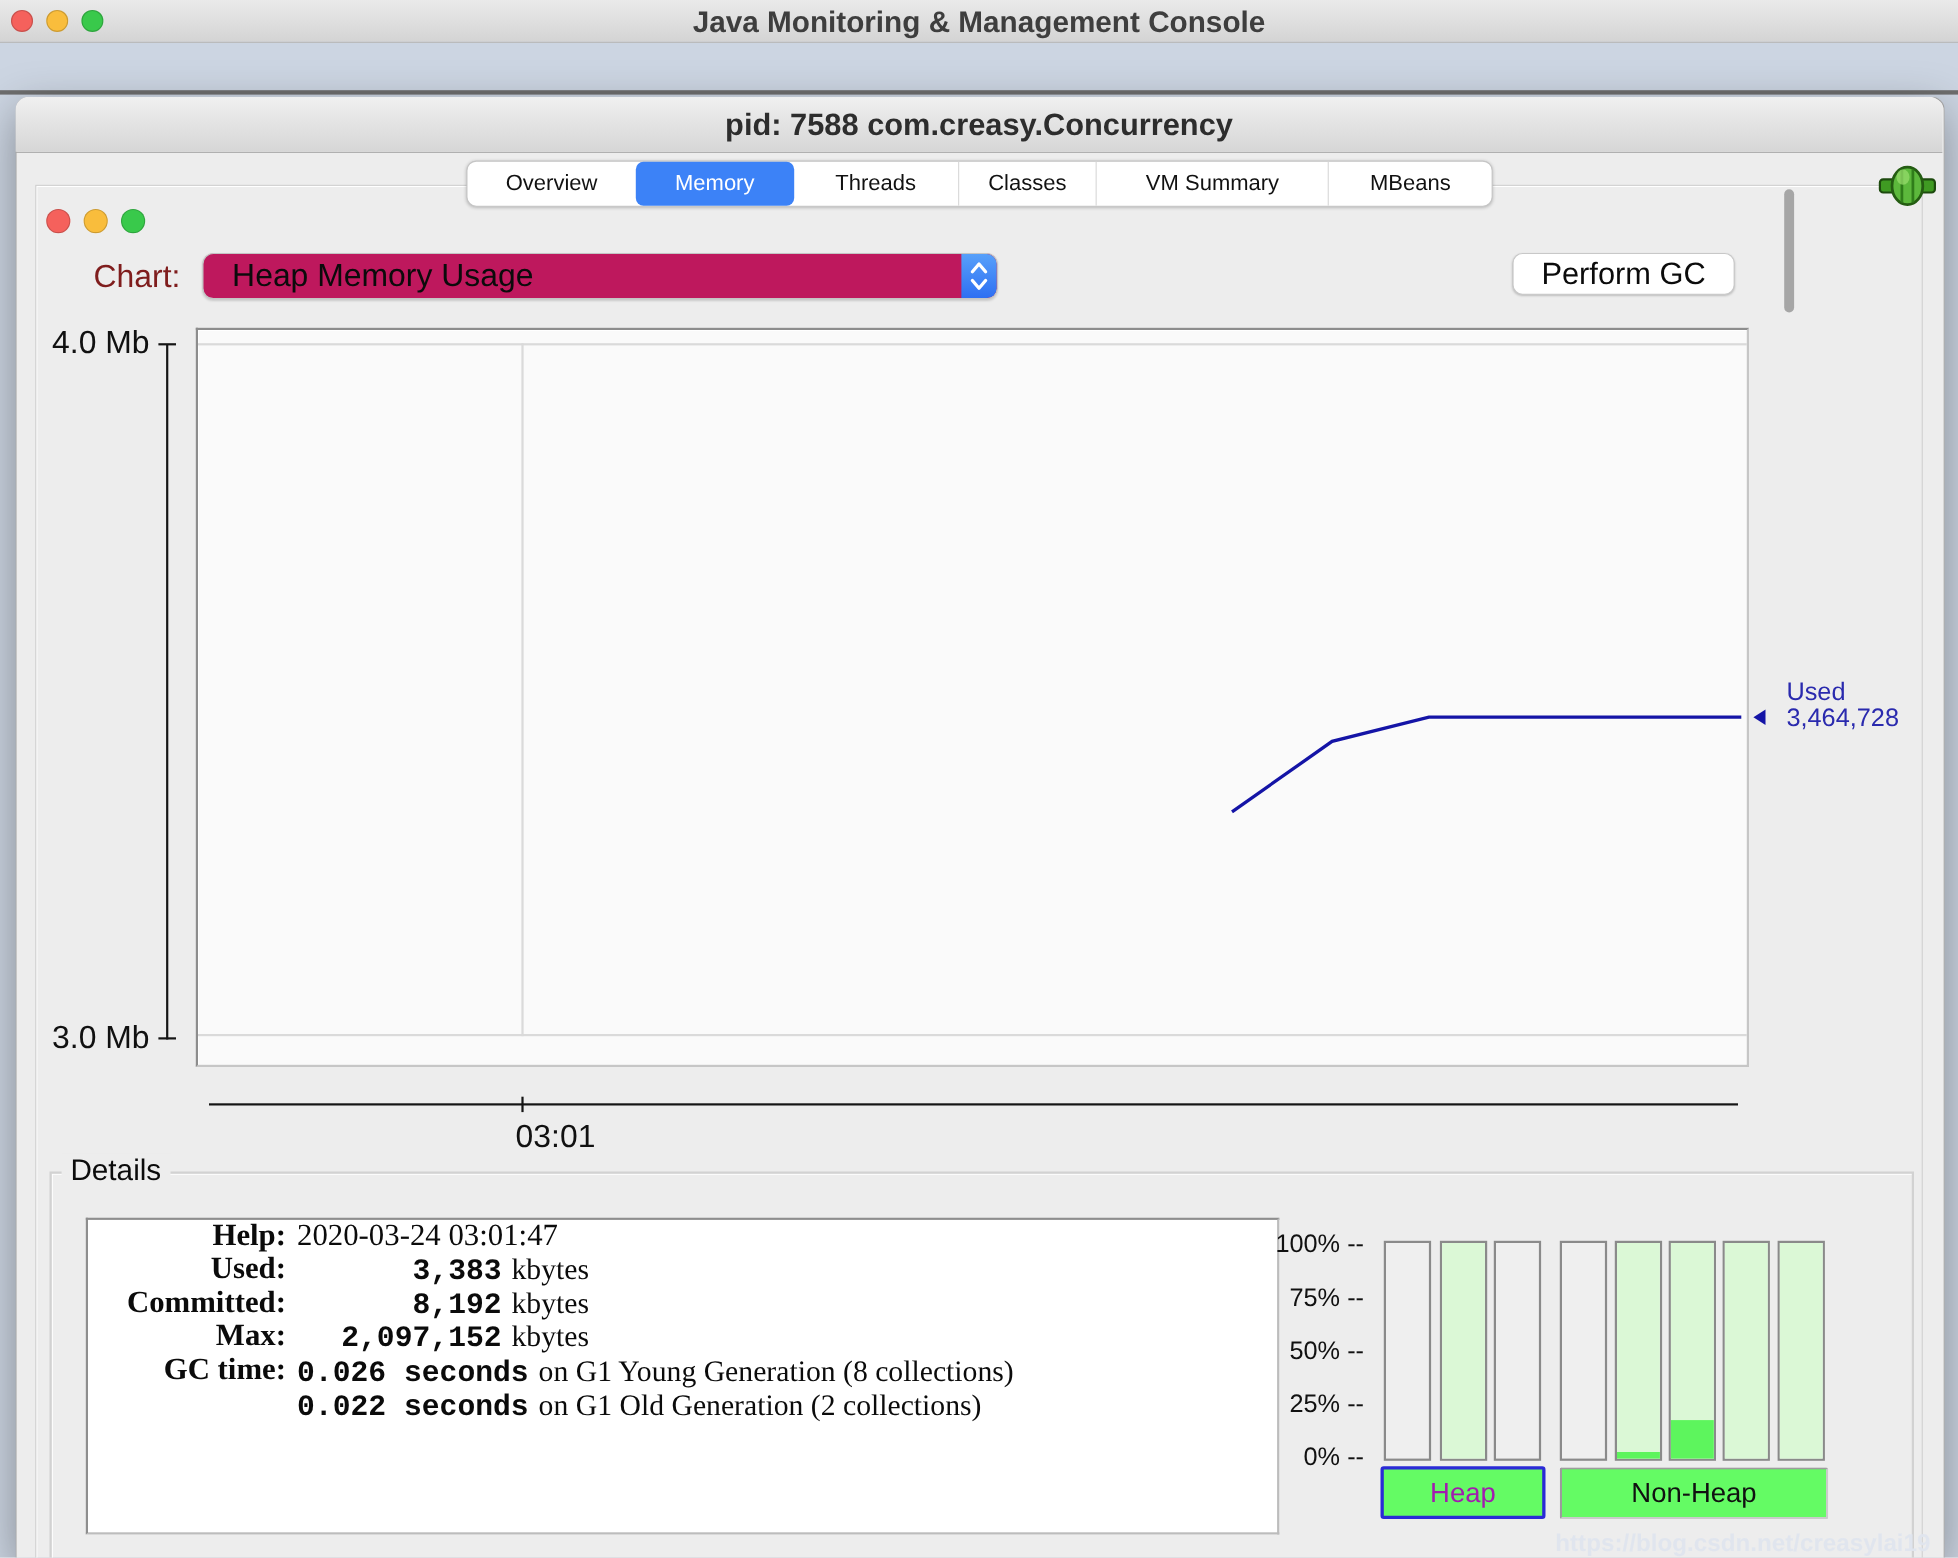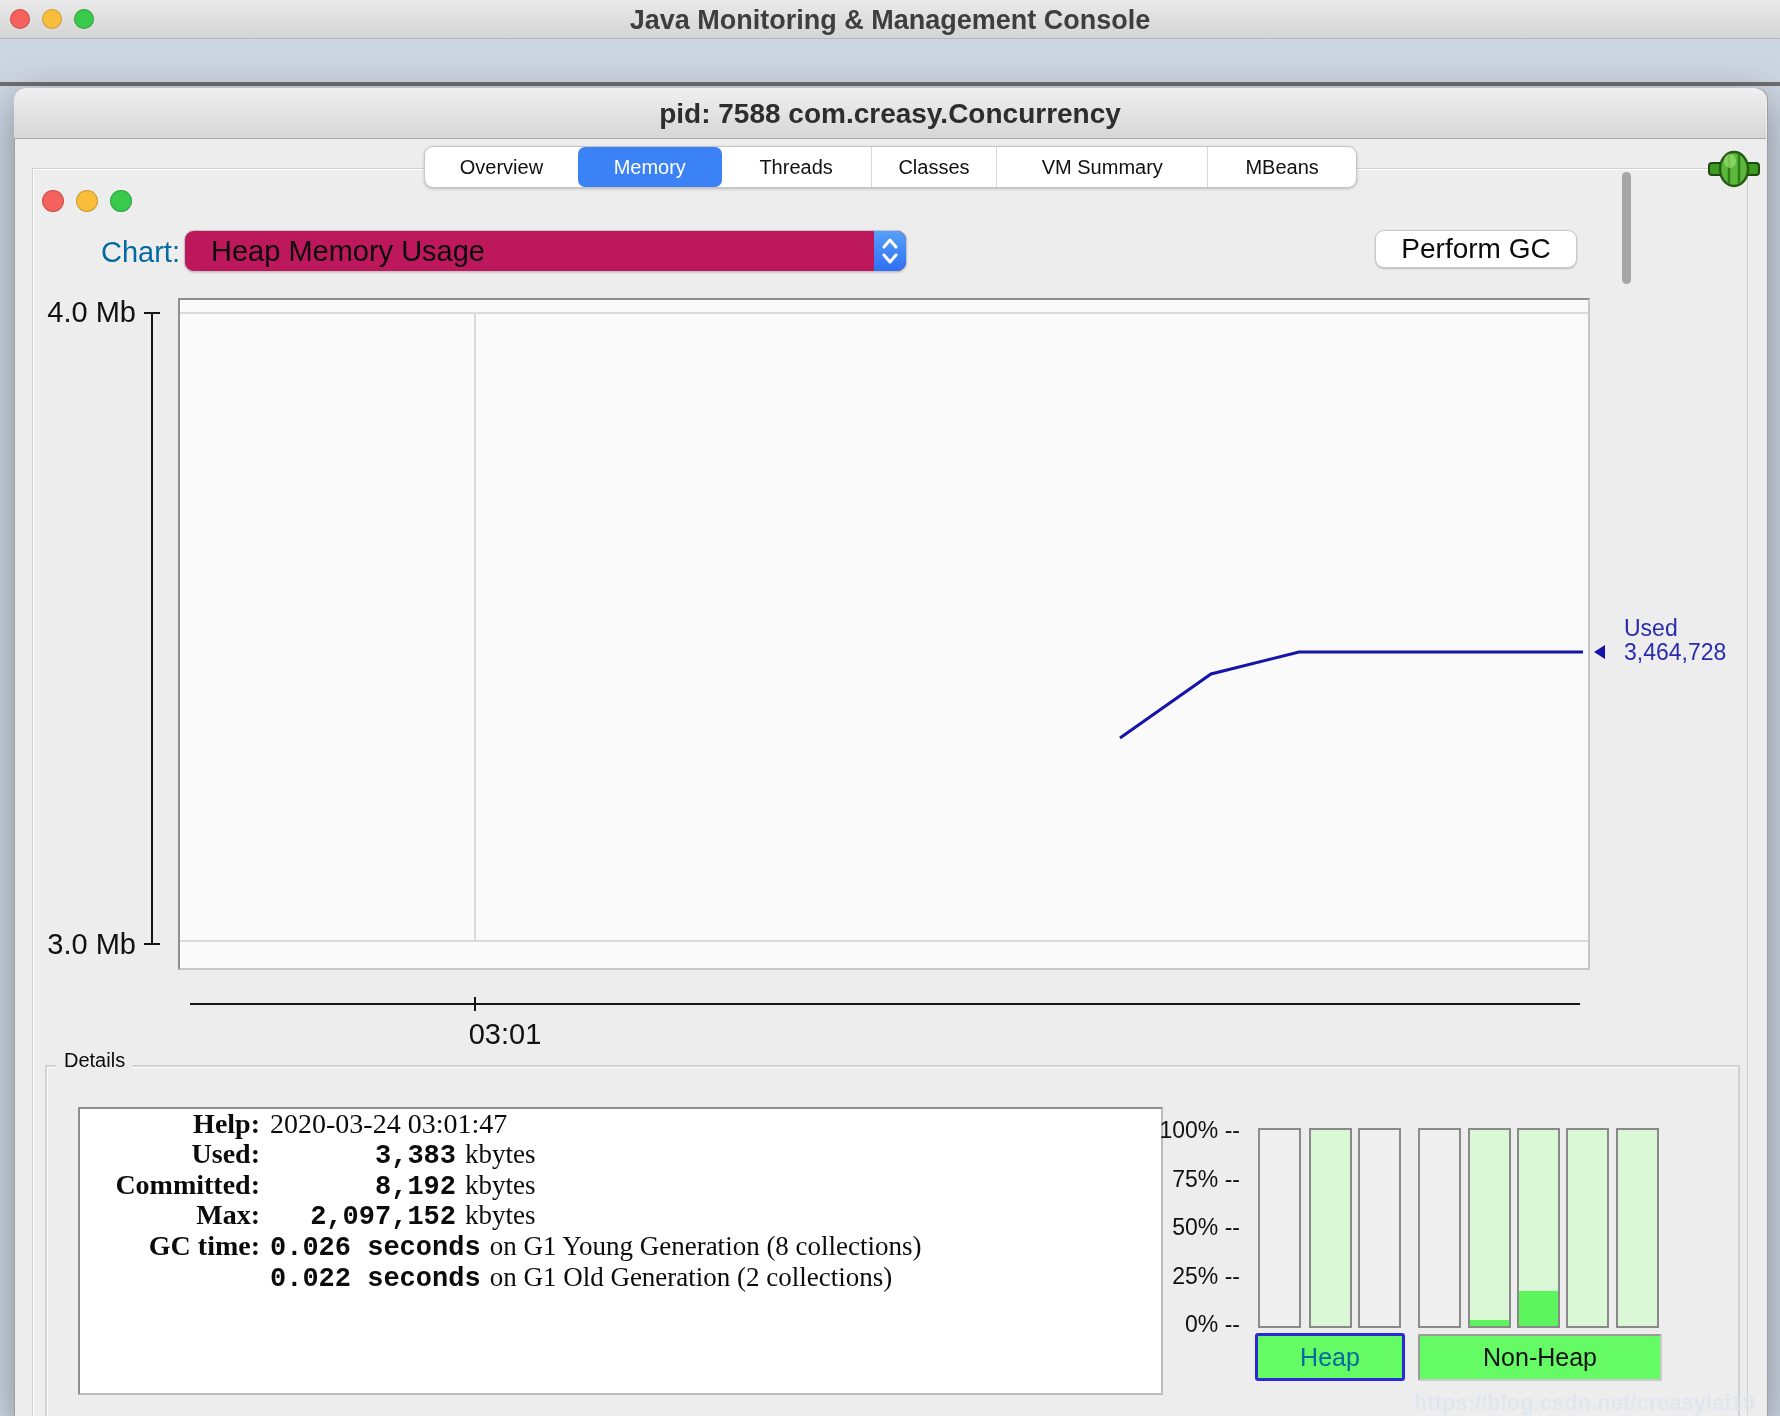--- a/index.html
+++ b/index.html
@@ -40,21 +40,21 @@
     border:1px solid #c5c5c5;border-radius:9px;box-shadow:0 1px 3px rgba(0,0,0,.22);
     display:flex;box-sizing:border-box;}
   .tab{height:40px;line-height:40px;text-align:center;font-size:20px;color:#111;
     border-left:1px solid #d8d8d8;box-sizing:border-box;cursor:default;}
   .tab:first-child{border-left:none;}
   .tab.selected{background:#3c82f7;color:#ffffff;border-radius:7px;border-left:none;}
   .tab.selected + .tab{border-left:none;}
   .t0{width:153px;} .t1{width:144px;} .t2{width:149px;} .t3{width:126px;} .t4{width:211px;} .t5{width:149px;}
 
   
-  .chart-label{position:absolute;left:101px;top:234px;font-size:29px;color:#0369a1;line-height:36px;}
+  .chart-label{position:absolute;left:85px;top:234px;font-size:29px;color:#7f1d1d;line-height:36px;}
   .combobox{position:absolute;left:184px;top:230px;width:723px;height:42px;background:#be185d;
     border:1px solid #c4c4c4;border-radius:10px;box-shadow:0 1px 2px rgba(0,0,0,.15);box-sizing:border-box;}
   .combobox-text{position:absolute;left:26px;top:0;height:40px;line-height:40px;font-size:29px;color:#0b0b0b;}
   .combo-stepper{position:absolute;right:0;top:0;width:32px;height:40px;border-radius:0 9px 9px 0;
     background:linear-gradient(#57a0fa,#2e6ff2);}
   .gc-button{position:absolute;left:1375px;top:230px;width:202px;height:38px;background:#ffffff;
     border:1px solid #c8c8c8;border-radius:9px;box-shadow:0 1px 2px rgba(0,0,0,.2);
     text-align:center;line-height:36px;font-size:28px;color:#0b0b0b;box-sizing:border-box;}
   .scroll-thumb{position:absolute;left:1622px;top:172px;width:9px;height:112px;background:#a6a6a6;border-radius:5px;}
 
@@ -72,41 +72,41 @@
     border-top:7px solid transparent;border-bottom:7px solid transparent;border-right:11px solid #1414a6;}
   .series-label{position:absolute;left:1624px;font-size:23px;color:#2a2aae;line-height:24px;}
   .xaxis{position:absolute;left:190px;top:1003px;width:1390px;height:2px;background:#151515;}
   .xtick{position:absolute;left:474px;top:997px;width:2px;height:14px;background:#151515;}
   .xlab{position:absolute;left:445px;top:1018px;width:120px;text-align:center;font-size:29px;color:#111;}
 
   
   .groupbox{position:absolute;left:45px;top:1065px;width:1695px;height:360px;
     border:2px solid #d2d2d2;box-shadow:inset 1px 1px 0 #ffffff;box-sizing:border-box;}
   .groupbox-legend{position:absolute;left:56px;top:1049px;background:#ededed;padding:0 8px;
-    font-size:20px;color:#0b0b0b;}
+    font-size:27px;color:#0b0b0b;}
   .details-box{position:absolute;left:78px;top:1107px;width:1085px;height:288px;background:#ffffff;
     border:2px solid;border-color:#8e8e8e #bcbcbc #bcbcbc #8e8e8e;box-sizing:border-box;}
   .drow{position:absolute;left:0;width:1070px;height:30px;line-height:30px;
     font-family:"Liberation Serif",serif;font-size:28px;color:#0b0b0b;}
   .dlabel{position:absolute;left:4px;width:176px;text-align:right;font-weight:bold;}
   .dvalue{position:absolute;left:190px;white-space:nowrap;}
   .num-right{display:inline-block;width:186px;text-align:right;
     font-family:Liberation Mono, monospace;font-weight:bold;font-size:27px;}
   .num-flow{font-family:"Liberation Mono","DejaVu Sans Mono",monospace;font-weight:bold;font-size:27px;}
   .unit{font-size:27px;margin-left:9px;}
 
   
   .scale-lab{position:absolute;left:1130px;width:110px;text-align:right;font-size:23px;color:#111;}
   .bar{position:absolute;top:1128px;width:43px;height:200px;border:2px solid #8a8a8a;
     background:#efefef;box-sizing:border-box;}
   .bar .pale{position:absolute;left:0;bottom:0;width:100%;}
   .bar .bright{position:absolute;left:0;bottom:0;width:100%;}
   .heap-btn{position:absolute;left:1255px;top:1333px;width:150px;height:48px;background:#64fb64;
     border:3px solid #2a2ad6;border-radius:3px;text-align:center;line-height:42px;font-size:25px;
-    color:#0369a1;box-sizing:border-box;}
+    color:#a21caf;box-sizing:border-box;}
   .nonheap-btn{position:absolute;left:1418px;top:1334px;width:244px;height:47px;background:#64fb64;
     border:2px solid;border-color:#9c9c9c #cacaca #cacaca #9c9c9c;border-radius:2px;text-align:center;
     line-height:43px;font-size:25px;color:#111;box-sizing:border-box;}
   .watermark{position:absolute;left:1300px;top:1390px;width:455px;text-align:right;font-size:22px;
     color:rgba(223,229,238,0.95);font-weight:bold;}
 </style>
 </head>
 <body>
 
 <div id="stage">

